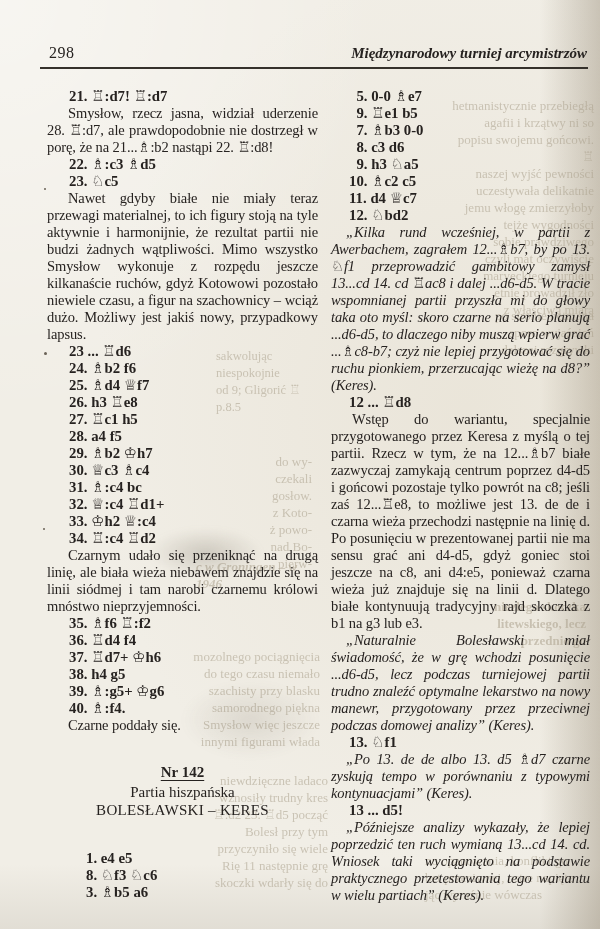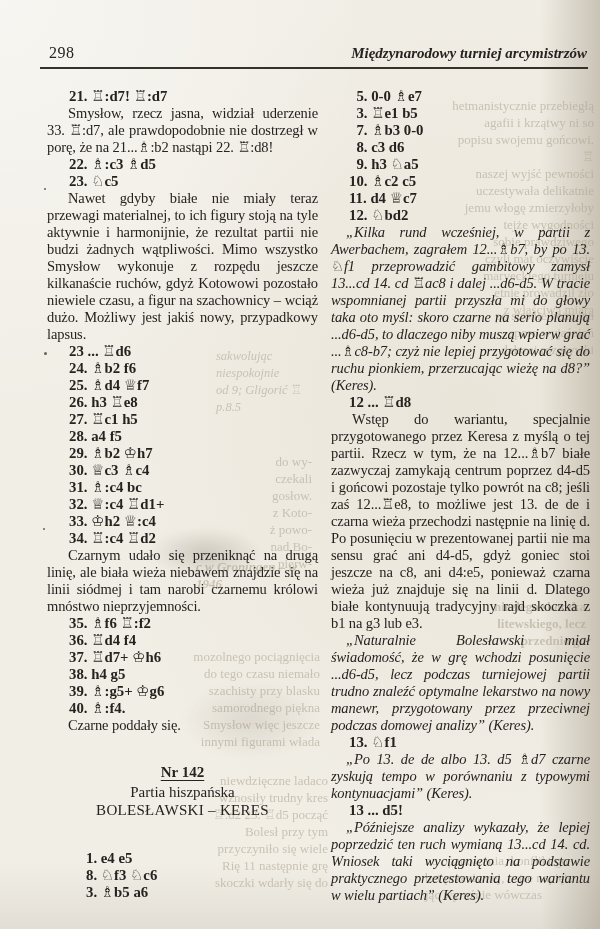--- a/index.html
+++ b/index.html
@@ -41,21 +41,21 @@
   .game-players { font-size:15px; line-height:16px; letter-spacing:.3px; }
   .final-moves { margin-top:32px; }
   .final-moves .mv { padding-left:39px; }
   
   .ghost { position:absolute; z-index:1; color:#aaa08c; opacity:.55;
            filter:blur(.7px); font-size:13px; line-height:17px;
            white-space:pre-line; pointer-events:none; }
   .g-right { text-align:right; }
   .g-a { top:97px;  right:6px;   width:150px; }
   .g-b { top:307px; right:6px;   width:122px; }
-  .g-c { top:348px; left:216px;  width:104px; font-size:12.5px;font-style:italic; }
+  .g-c { top:348px; left:216px;  width:104px; font-size:12.5px; }
   .g-d1{ top:437px; left:244px;  width:68px;margin-top:16px; }
   .g-d2{ top:558px; left:196px;  width:128px; font-style:italic; font-weight:bold; }
   .g-e { top:648px; left:170px;  width:150px; }
   .g-f { top:772px; left:176px;  width:152px; }
   .g-g { top:598px; right:14px;   width:122px;font-weight:bold; }
   .g-h { top:852px; left:425px;  width:168px; }
   .blob { position:absolute; z-index:1; pointer-events:none; filter:blur(3px);
           background:radial-gradient(ellipse at center, rgba(120,112,98,.28), rgba(120,112,98,0) 70%); }
   .blob-1 { left:148px; top:528px; width:115px; height:50px; }
   .blob-2 { left:180px; top:680px; width:140px; height:80px; opacity:.6; }
@@ -127,21 +127,21 @@
       <span class="runhead">Międzynarodowy turniej arcymistrzów</span>
     </div>
     <div class="rule"></div>
 
     <div class="cols">
 
       <section class="col-left">
         <div class="moves">
             <div class="mv">21. ♖:d7! ♖:d7</div>
           </div>
-        <p class="para">Smysłow, rzecz jasna, widział uderzenie 33. ♖:d7, ale prawdopodobnie nie dostrzegł w porę, że na 21...♗:b2 nastąpi 22. ♖:d8!</p>
+        <p class="para">Smysłow, rzecz jasna, widział uderzenie 28. ♖:d7, ale prawdopodobnie nie dostrzegł w porę, że na 21...♗:b2 nastąpi 22. ♖:d8!</p>
         <div class="moves">
             <div class="mv">22. ♗:c3 ♗d5</div>
             <div class="mv">23. ♘c5</div>
           </div>
         <p class="para">Nawet gdyby białe nie miały teraz przewagi materialnej, to ich figury stoją na tyle aktywnie i harmonijnie, że rezultat partii nie budzi żadnych wątpliwości. Mimo wszystko Smysłow wykonuje z rozpędu jeszcze kilkanaście ruchów, gdyż Kotowowi pozostało niewiele czasu, a figur na szachownicy – wciąż dużo. Możliwy jest jakiś nowy, przypadkowy lapsus.</p>
         <div class="moves">
             <div class="mv">23 ... ♖d6</div>
             <div class="mv">24. ♗b2 f6</div>
             <div class="mv">25. ♗d4 ♕f7</div>
             <div class="mv">26. h3 ♖e8</div>
@@ -174,21 +174,21 @@
         <div class="moves final-moves">
             <div class="mv">1. e4 e5</div>
             <div class="mv">8. ♘f3 ♘c6</div>
             <div class="mv">3. ♗b5 a6</div>
           </div>
       </section>
 
       <section class="col-right">
         <div class="moves">
             <div class="mv">  5. 0-0 ♗e7</div>
-            <div class="mv">  3. ♖e1 b5</div>
+            <div class="mv">  9. ♖e1 b5</div>
             <div class="mv">  7. ♗b3 0-0</div>
             <div class="mv">  8. c3 d6</div>
             <div class="mv">  9. h3 ♘a5</div>
             <div class="mv">10. ♗c2 c5</div>
             <div class="mv">11. d4 ♕c7</div>
             <div class="mv">12. ♘bd2</div>
           </div>
         <p class="para quote">„Kilka rund wcześniej, w partii z Awerbachem, zagrałem 12...♗b7, by po 13. ♘f1 przeprowadzić gambitowy zamysł 13...cd 14. cd ♖ac8 i dalej ...d6-d5. W tracie wspomnianej partii przyszła mi do głowy taka oto myśl: skoro czarne na serio planują ...d6-d5, to dlaczego niby muszą wpierw grać ...♗c8-b7; czyż nie lepiej przygotować się do ruchu pionkiem, przerzucając wieżę na d8?” (Keres).</p>
         <div class="mv inline-mv">12 ... ♖d8</div>
         <p class="para">Wstęp do wariantu, specjalnie przygotowanego przez Keresa z myślą o tej partii. Rzecz w tym, że na 12...♗b7 białe zazwyczaj zamykają centrum poprzez d4-d5 i gońcowi pozostaje tylko powrót na c8; jeśli zaś 12...♖e8, to możliwe jest 13. de de i czarna wieża przechodzi następnie na linię d. Po posunięciu w prezentowanej partii nie ma sensu grać ani d4-d5, gdyż goniec stoi jeszcze na c8, ani d4:e5, ponieważ czarna wieża już znajduje się na linii d. Dlatego białe kontynuują tradycyjny rajd skoczka z b1 na g3 lub e3.</p>

